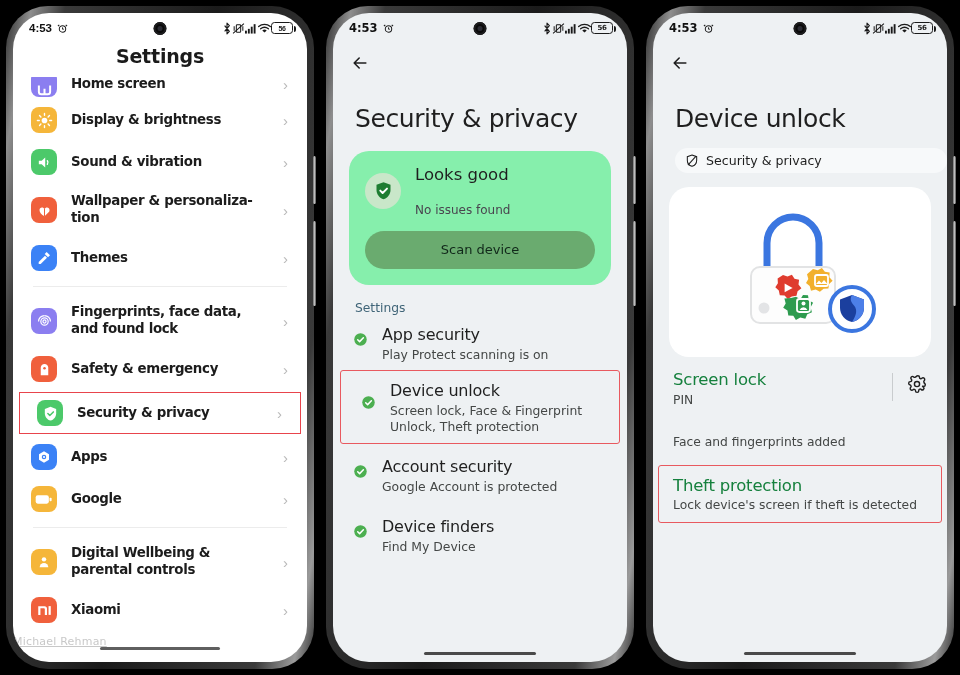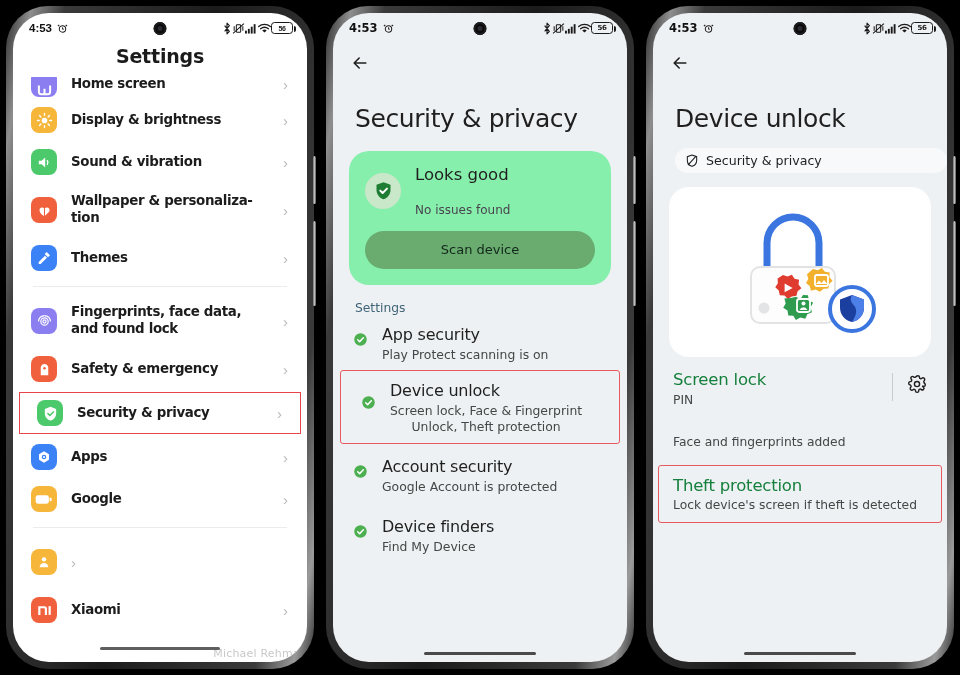--- a/index.html
+++ b/index.html
@@ -109,23 +109,24 @@
     color:#fff;
   }
   .row1 .lbl{
     flex:1; font-size:13.4px; font-weight:700; color:#1c1c1c; line-height:1.25;
     font-family:"DejaVu Sans", sans-serif; letter-spacing:-0.35px;
   }
   .row1 .chev{ flex:0 0 10px; color:#b9b9b9; font-size:15px; font-weight:400; }
   .sep1{ height:1px; background:#ececec; margin: 7px 20px 7px 20px; }
   .redbox{ outline: 1.8px solid #e8444c; outline-offset:-1px; }
   .wm{
-    position:absolute; bottom:2px; left:0; right:0; text-align:right;
+    position:absolute; bottom:14px; left:0; right:0; text-align:left;
     font-size:11px; color:#9b9b9b; opacity:.55; font-family:"DejaVu Sans",sans-serif;
     letter-spacing:.2px;
+    text-decoration:underline;
   }
   .scroll-pill{
     position:absolute; bottom:12px; left:50%; transform:translateX(-50%);
     width:120px;height:3.5px;border-radius:3px;background:#5f5f5f;
   }
 
   
   .s23 { background:#eef1f3; font-family:"DejaVu Sans", sans-serif; }
   .backbar{ height:40px; flex:0 0 40px; display:flex; align-items:center; padding-left:16px;}
   .back-arrow{
@@ -363,20 +364,22 @@
 
         <div class="sep1"></div>
 
         <div class="row1 tall">
           <div class="ic" style="background:#f5b63a;">
             <svg width="16" height="16" viewBox="0 0 24 24">
                 <circle cx="12" cy="8" r="3.3" fill="#fff"></circle>
                 <path d="M5.5 20a6.5 6.5 0 0 1 13 0z" fill="#fff"></path>
               </svg>
           </div>
+          <div class="lbl" style="white-space:pre-line;">Digital Wellbeing &amp;
+parental controls</div>
           <div class="chev">›</div>
         </div>
 
         <div class="row1">
           <div class="ic" style="background:#f0603c;">
             <svg width="15" height="13" viewBox="0 0 24 18">
                 <path d="M2 2h10a4 4 0 0 1 4 4v10h-3.5V7a1.5 1.5 0 0 0-1.5-1.5H5.5V16H2z" fill="#fff"></path>
                 <rect x="18.5" y="2" width="3.5" height="14" fill="#fff"></rect>
               </svg>
           </div>
@@ -476,21 +479,21 @@
 
         <div class="row2 redbox2" style="margin:0 8px;">
           <div class="tick" style="margin-top:14px;">
             <svg width="15" height="15" viewBox="0 0 24 24">
                 <circle cx="12" cy="12" r="10" fill="#4caf50"></circle>
                 <path d="M7.5 12.3 10.6 15.4 16.6 9.2" fill="none" stroke="#fff" stroke-width="2.4" stroke-linecap="round" stroke-linejoin="round"></path>
               </svg>
           </div>
           <div>
             <div class="t">Device unlock</div>
-            <div class="s" style="white-space:pre-line;text-align:center;">Screen lock, Face &amp; Fingerprint
+            <div class="s" style="white-space:pre-line;">Screen lock, Face &amp; Fingerprint
 Unlock, Theft protection</div>
           </div>
         </div>
 
         <div class="row2" style="padding-top:14px;">
           <div class="tick">
             <svg width="15" height="15" viewBox="0 0 24 24">
                 <circle cx="12" cy="12" r="10" fill="#4caf50"></circle>
                 <path d="M7.5 12.3 10.6 15.4 16.6 9.2" fill="none" stroke="#fff" stroke-width="2.4" stroke-linecap="round" stroke-linejoin="round"></path>
               </svg>

